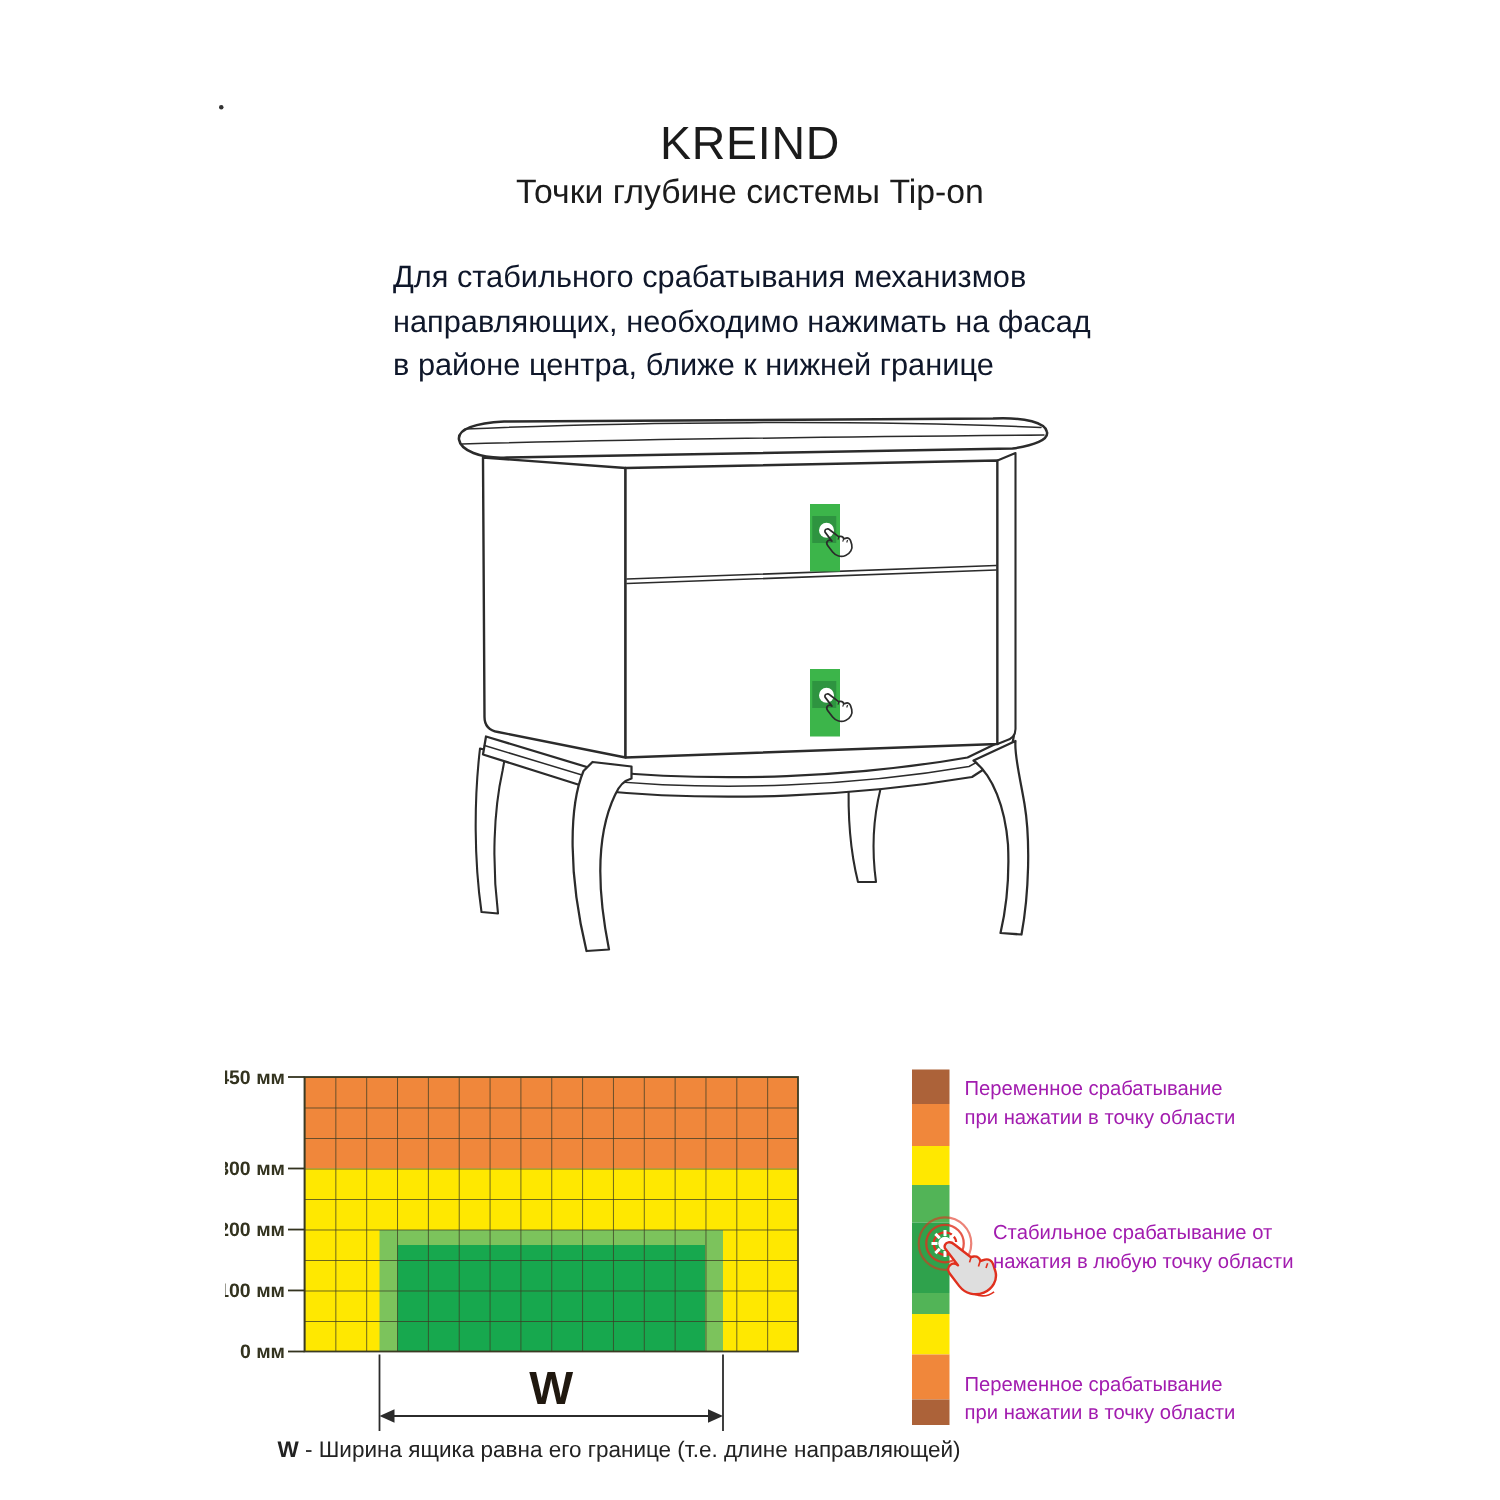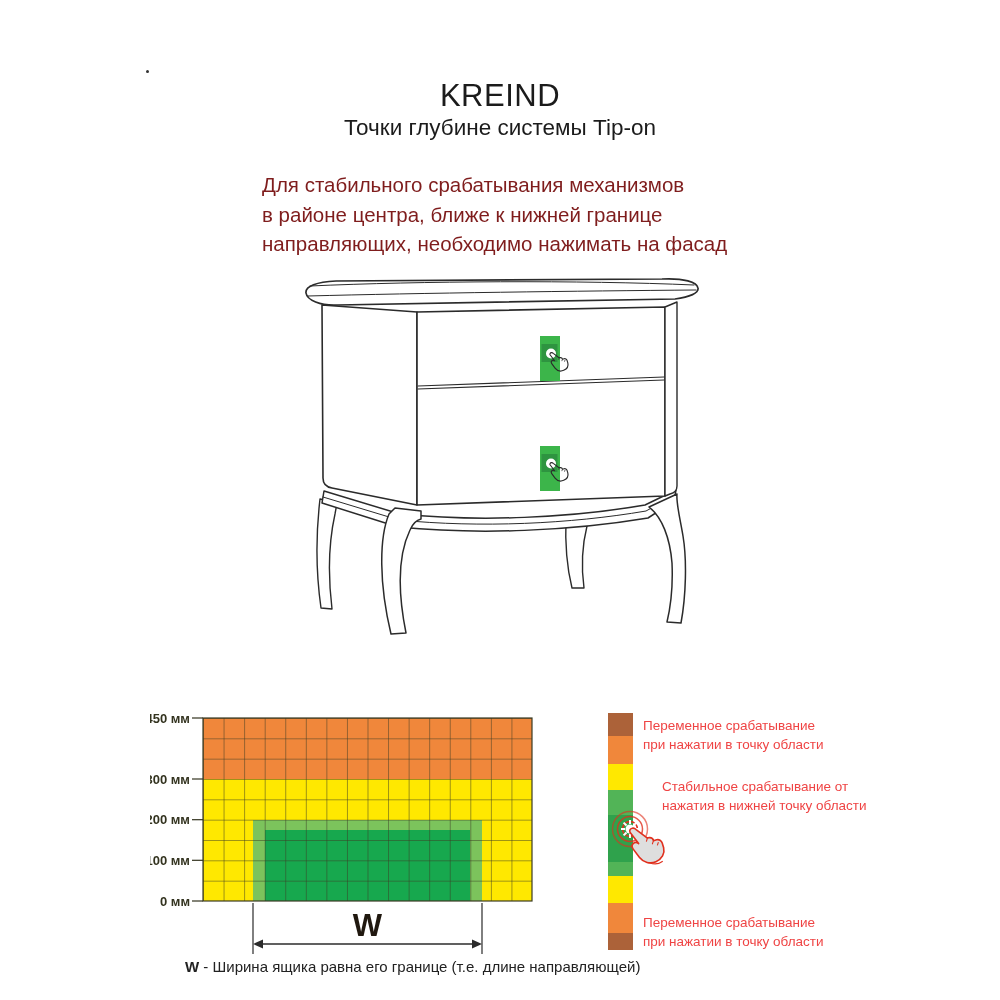--- a/index.html
+++ b/index.html
@@ -2,47 +2,47 @@
 <html><head>
 <meta charset="utf-8">
 <style>
   html,body{margin:0;padding:0;background:#fff;}
   #page{position:relative;width:1000px;height:1000px;background:#fff;overflow:hidden;
         font-family:"Liberation Sans",sans-serif;color:#161616;margin-top:28px;}
   .abs{position:absolute;}
   .center{left:0;width:1000px;text-align:center;}
   .brand{top:50px;font-size:31px;letter-spacing:.5px;color:#1b1b1b;}
   .subtitle{top:87px;font-size:22.5px;color:#1b1b1b;}
-  .intro{left:262px;top:142px;font-size:20.5px;line-height:29.5px;color:#7f1d1d;}
+  .intro{left:262px;top:142px;font-size:20.5px;line-height:29.5px;color:#0f172a;}
   .dot{left:146px;top:42px;width:3px;height:3px;background:#333;border-radius:50%;}
   svg{display:block;}
   .furn path,.furn line{stroke:#2b2b2b;fill:none;}
   .furn .f{fill:#ffffff;}
   .legendbar{left:608px;top:685px;width:25px;display:flex;flex-direction:column;}
   .legendbar div{width:25px;}
-  .leglabel{font-size:13.5px;line-height:18.5px;color:#ef4444;}
+  .leglabel{font-size:13.5px;line-height:18.5px;color:#a21caf;}
   .caption{left:185px;top:930px;font-size:15px;color:#222;}
   .caption b{font-weight:bold;}
   .ticktext{font-size:13px;font-weight:bold;fill:#33331f;}
   .wtext{font-size:31px;font-weight:bold;fill:#20180f;}
 </style>
 </head>
 <body>
 
 <div id="page">
 
   <div class="abs dot"></div>
 
   <div class="abs center brand">KREIND</div>
   <div class="abs center subtitle">Точки глубине системы Tip-on</div>
 
   <div class="abs intro">
     <div>Для стабильного срабатывания механизмов</div>
+    <div>направляющих, необходимо нажимать на фасад</div>
     <div>в районе центра, ближе к нижней границе</div>
-    <div>направляющих, необходимо нажимать на фасад</div>
   </div>
 
   <svg class="abs furn" style="left:280px;top:243px" width="440" height="390" viewBox="280 243 440 390">
     <g stroke-linejoin="round" stroke-linecap="round">
 
       <path class="f" stroke-width="1.4" d="M320,471 C316,505 316,545 321,580 L332,581 C328,548 329,513 335,486 L337,475 Z"></path>
       <path class="f" stroke-width="1.4" d="M566,490 C565,515 567,540 572,560 L584,560 C581,538 582,518 587,498 L588,490 Z"></path>
 
       <path class="f" stroke-width="1.5" d="M324,463 L400,486 C480,494 570,490 645,477 L676,462 L674,473 L648,490 C570,503 480,507 398,499 L322,475 Z"></path>
       <path stroke-width="1" d="M323,469 L399,492 C480,500 570,496 646,483 L675,467"></path>
@@ -152,22 +152,22 @@
     <g transform="translate(31,23) scale(1.8)">
       <path fill="#DEDEDE" stroke="#E0301E" stroke-width="0.9" stroke-linejoin="round" d="M2.3,0.7 C1.3,0.9 0.7,1.9 1.1,2.9 L5.9,9.2 C5,8.5 3.8,8.4 3,9.1 C2.1,9.9 2.1,11.2 2.9,12.3 L6.4,16.9 C8.6,19.7 12.3,20.7 15.5,19.3 C18.8,17.9 20.6,14.7 19.8,11.5 L19,8.9 C18.6,7.5 17.2,6.7 15.9,7.1 L14.2,7.6 C13.9,6.5 12.9,5.8 11.8,5.9 L10.6,6.1 L4.5,1.4 C3.9,0.8 3.1,0.5 2.3,0.7 Z"></path>
       <path fill="none" stroke="#E0301E" stroke-width="0.6" d="M10.8,6.1 L10.2,8.1 M14.1,7.7 L13.5,9.6 M16.9,8.4 L16.3,10.2 M12,19.8 C14.5,20.9 17.2,20.6 19.3,19"></path>
     </g>
   </svg>
 
   <div class="abs leglabel" style="left:643px;top:689px">
     <div>Переменное срабатывание</div>
     <div>при нажатии в точку области</div>
   </div>
-  <div class="abs leglabel" style="left:662px;top:750px">
+  <div class="abs leglabel" style="left:662px;top:785px">
     <div>Стабильное срабатывание от</div>
-    <div>нажатия в нижней точку области</div>
+    <div>нажатия в любую точку области</div>
   </div>
   <div class="abs leglabel" style="left:643px;top:886px">
     <div>Переменное срабатывание</div>
     <div>при нажатии в точку области</div>
   </div>
 
 </div>
 
 </body></html>

